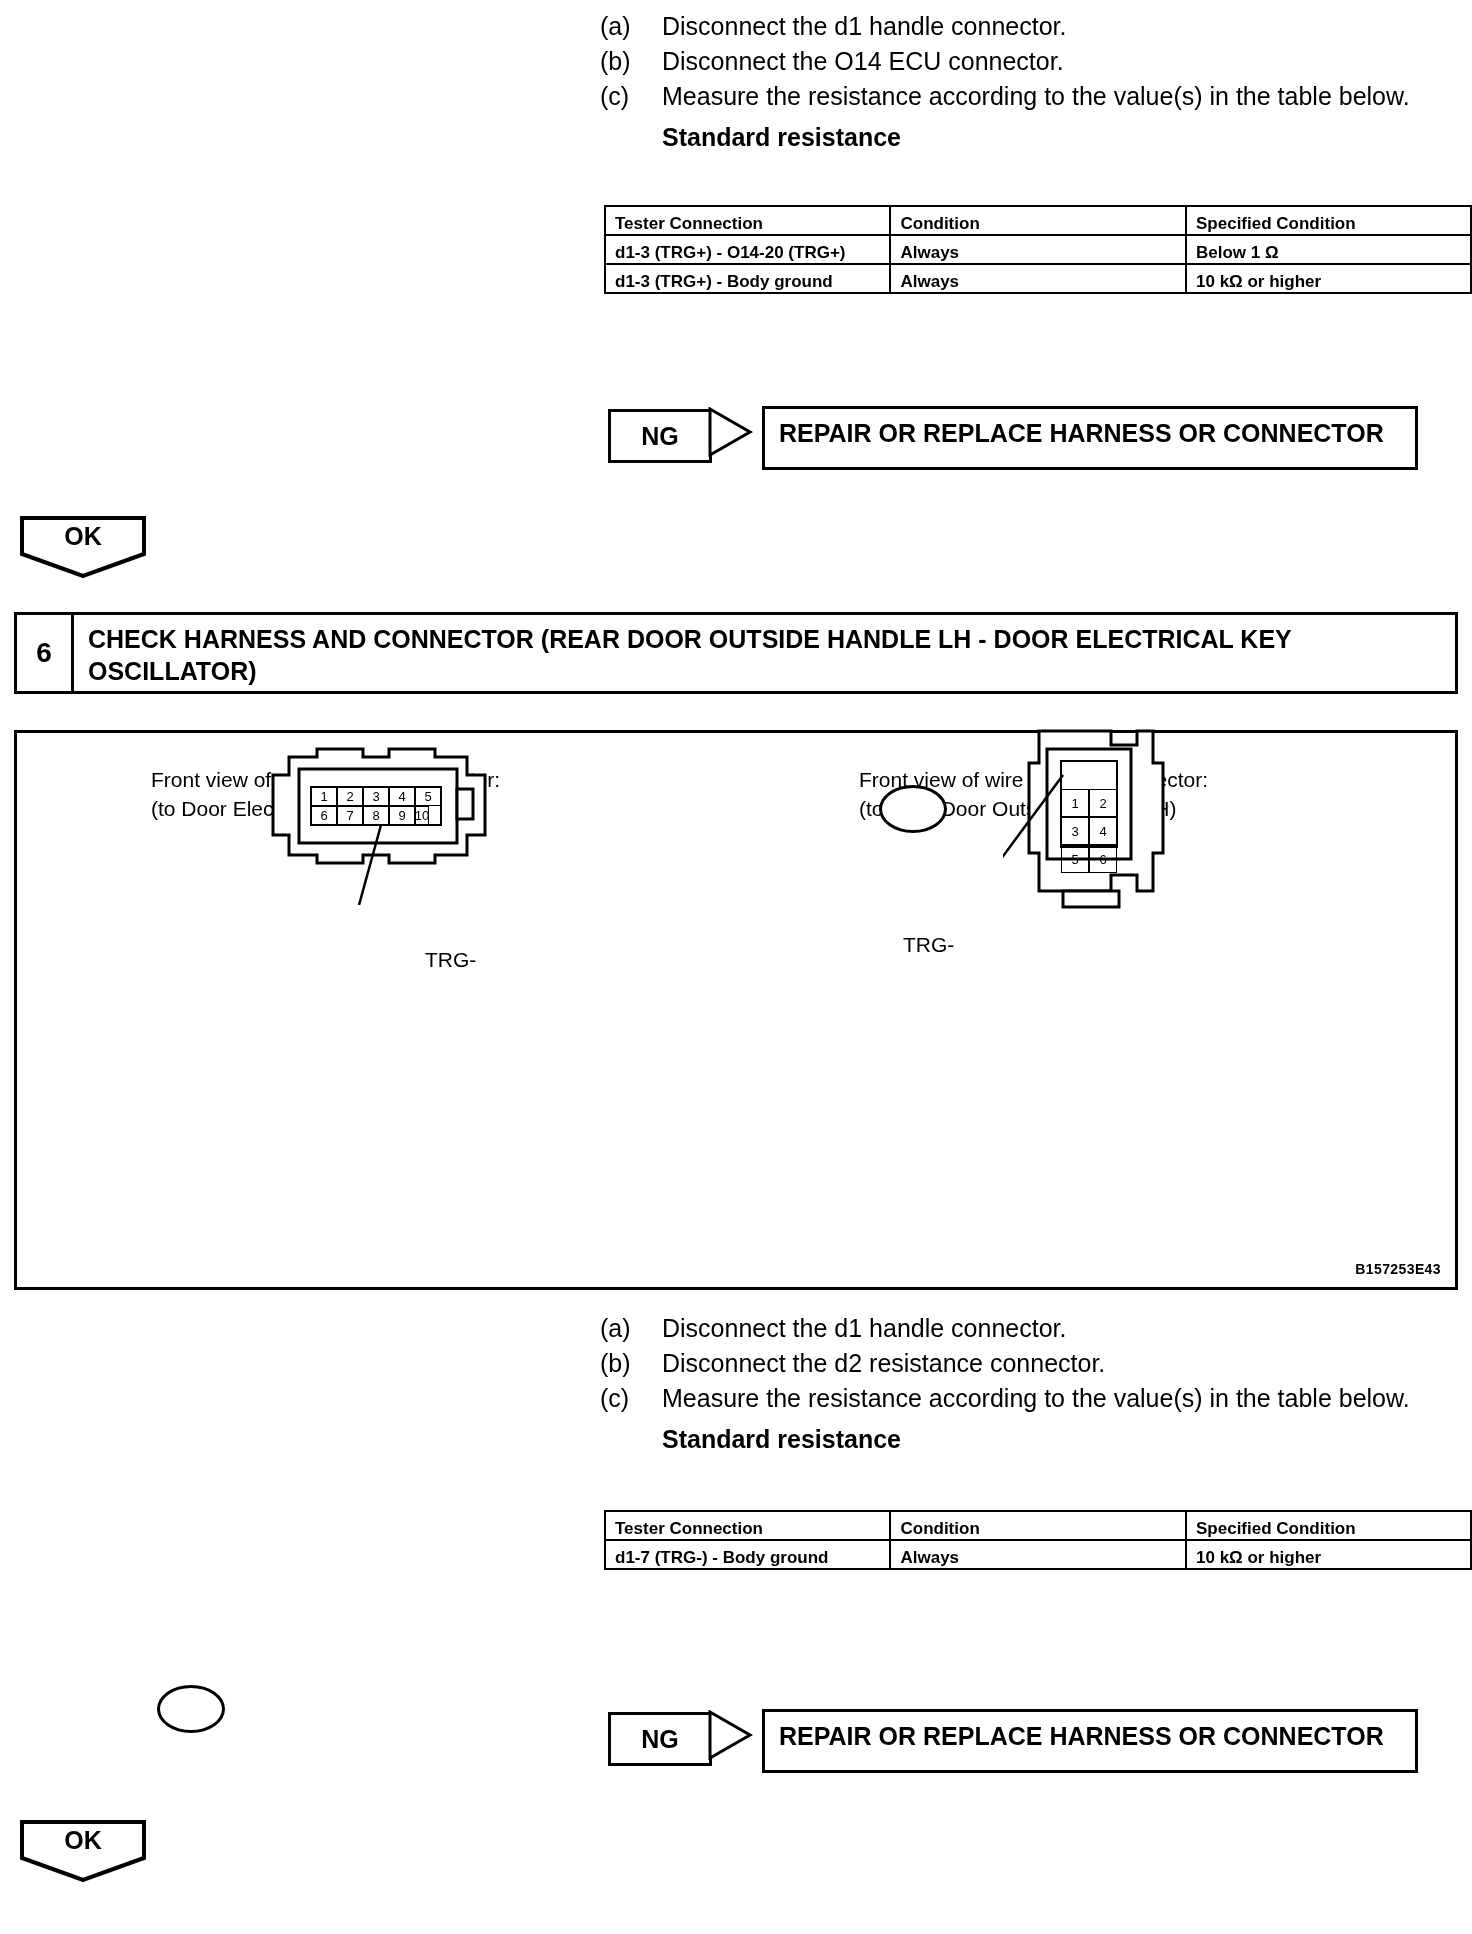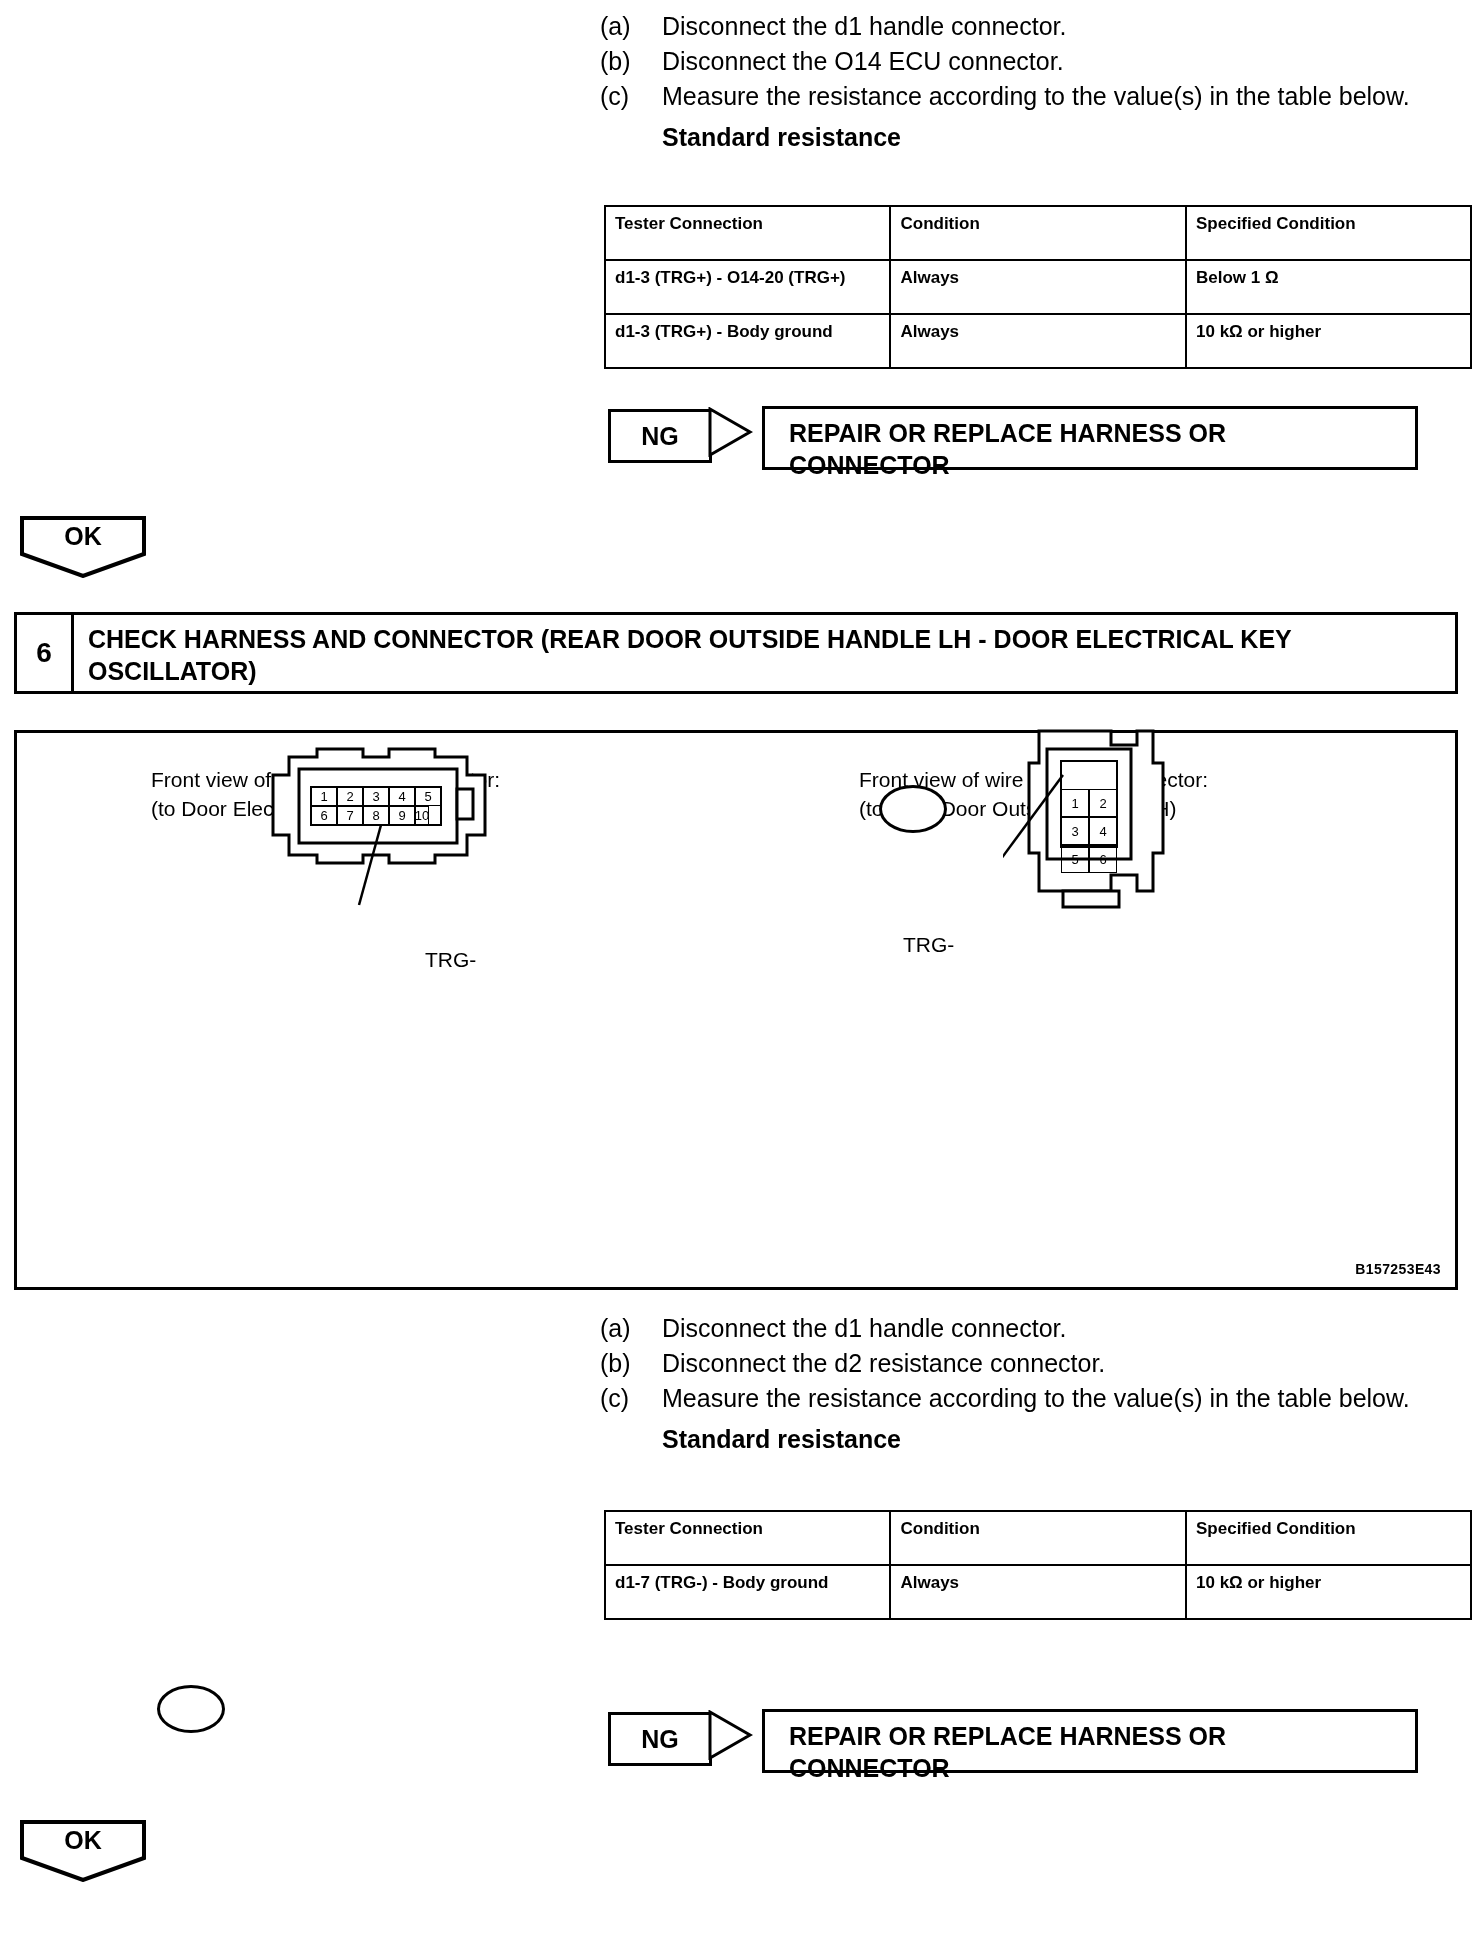--- a/index.html
+++ b/index.html
@@ -47,21 +47,21 @@
   
   table.res-table {
     position: absolute;
     border-collapse: collapse;
     font-size: 17px;
     font-weight: bold;
     table-layout: fixed;
   }
   table.res-table td, table.res-table th {
     border: 2px solid #000;
-    padding: 7px 9px 25px 9px;
+    padding: 7px 9px 0 9px;
     vertical-align: top;
     text-align: left;
     font-weight: bold;
   }
   .col-a { width: 272px; }
   .col-b { width: 283px; }
   .col-c { width: 272px; }
 
   
   .ng-box {
@@ -75,21 +75,21 @@
     align-items: center;
     justify-content: center;
     box-sizing: border-box;
   }
   .result-box {
     position: absolute;
     border: 3px solid #000;
     font-size: 25px;
     font-weight: bold;
     box-sizing: border-box;
-    padding: 8px 24px;
+    padding: 8px 14px;
     line-height: 32px;
   }
 
   
   .ok-tag {
     position: absolute;
     width: 126px;
     height: 62px;
   }
   .ok-tag .ok-label {

